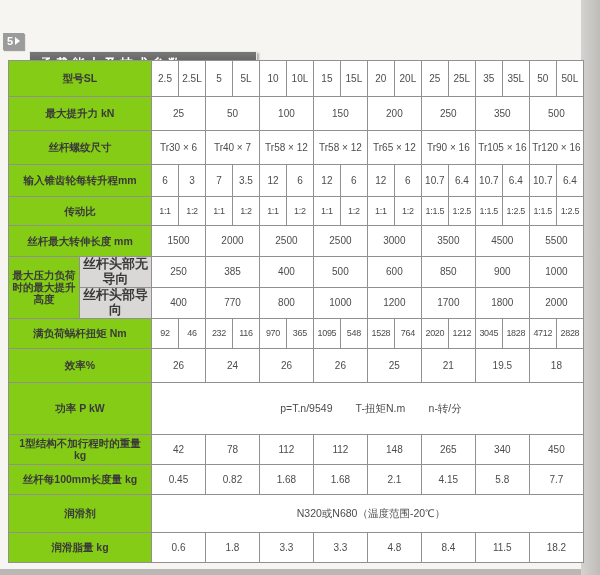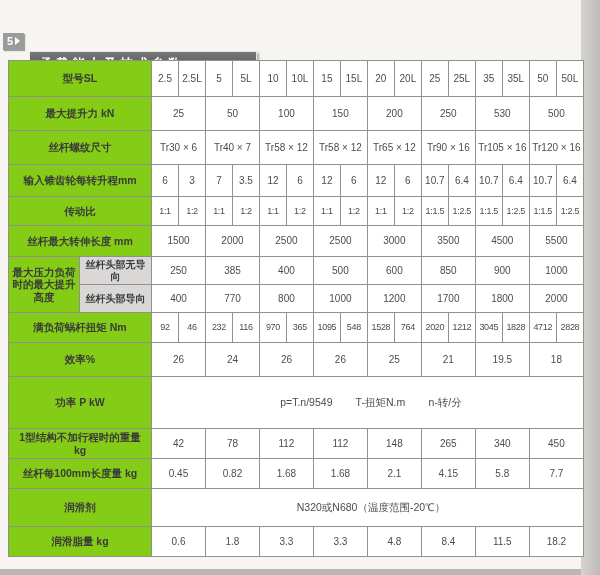--- a/index.html
+++ b/index.html
@@ -55,21 +55,21 @@
     border:1px solid #909090;
     text-align:center; vertical-align:middle;
     font-size:10px; color:#4c4c4c;
     padding:0 1px; overflow:hidden; line-height:1.15;
   }
   td.label {
     background:#84cc16; font-size:10.5px; font-weight:bold; color:#3a3a3a;
     padding:0 3px;
   }
   td.sub {
-    background:#d9d8d6; font-size:10px; font-weight:bold; color:#3a3a3a;
+    background:#d9d8d6; font-size:13px; font-weight:bold; color:#3a3a3a;
     padding:0 1px;
     text-align:center;
   }
   td.f { white-space:pre; font-size:10.5px;padding-left:8px; }
   
   tr:nth-child(1){height:36px}  tr:nth-child(2){height:34px}
   tr:nth-child(3){height:34px}  tr:nth-child(4){height:32px}
   tr:nth-child(5){height:29px}  tr:nth-child(6){height:31px}
   tr:nth-child(7){height:28px}  tr:nth-child(8){height:28px}
   tr:nth-child(9){height:30px}  tr:nth-child(10){height:34px}
@@ -137,21 +137,21 @@
         <td class="d">50L</td>
       </tr>
       <tr>
         <td colspan="2" class="label">最大提升力 kN</td>
         <td colspan="2" class="d">25</td>
         <td colspan="2" class="d">50</td>
         <td colspan="2" class="d">100</td>
         <td colspan="2" class="d">150</td>
         <td colspan="2" class="d">200</td>
         <td colspan="2" class="d">250</td>
-        <td colspan="2" class="d">530</td>
+        <td colspan="2" class="d">350</td>
         <td colspan="2" class="d">500</td>
       </tr>
       <tr>
         <td colspan="2" class="label">丝杆螺纹尺寸</td>
         <td colspan="2" class="d">Tr30 × 6</td>
         <td colspan="2" class="d">Tr40 × 7</td>
         <td colspan="2" class="d">Tr58 × 12</td>
         <td colspan="2" class="d">Tr58 × 12</td>
         <td colspan="2" class="d">Tr65 × 12</td>
         <td colspan="2" class="d">Tr90 × 16</td>

